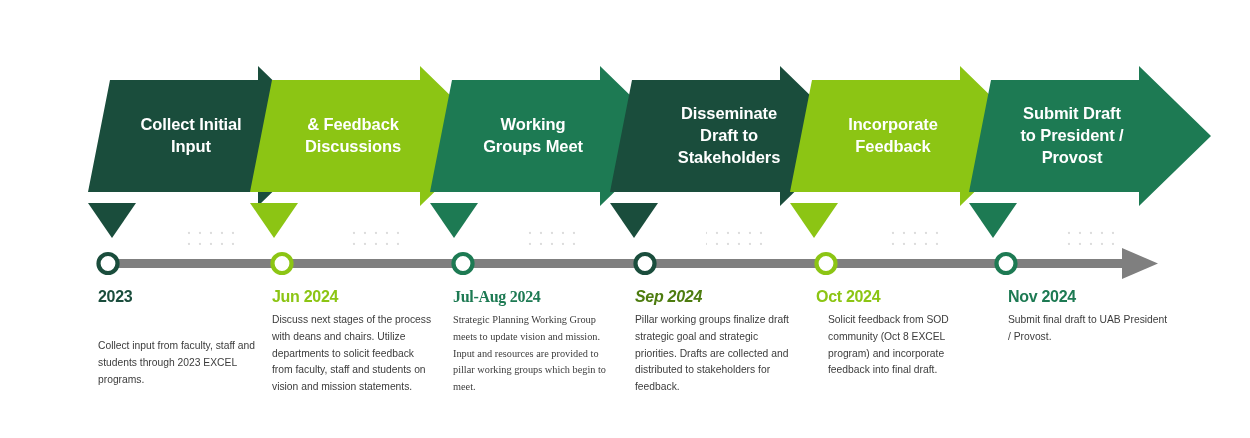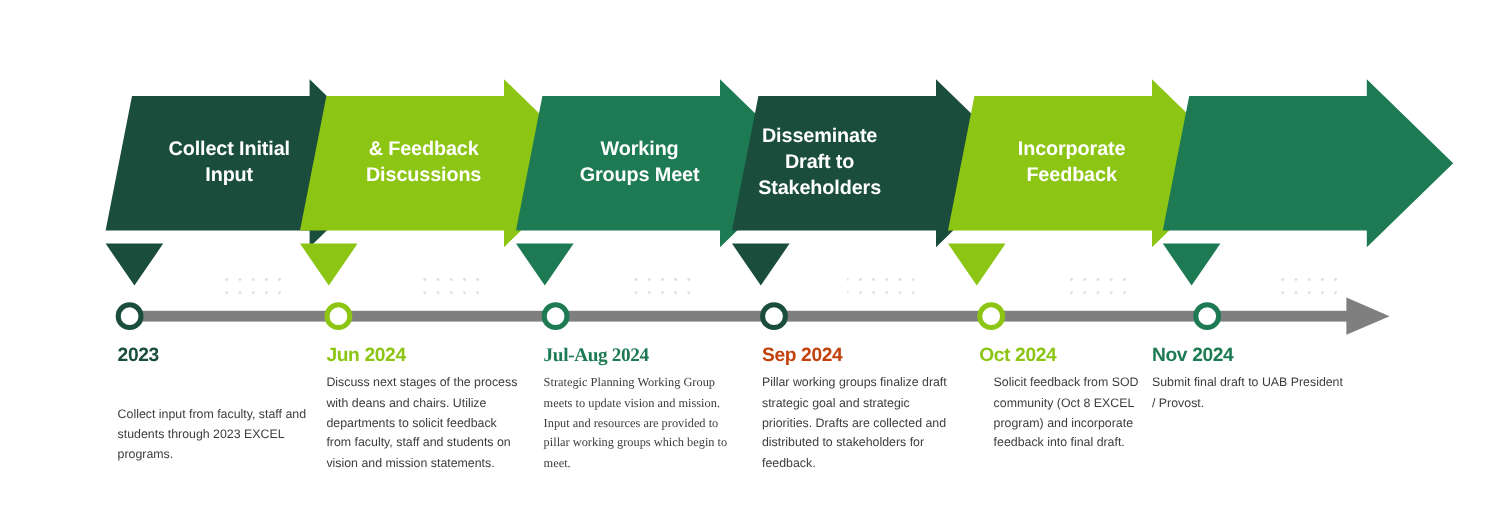--- a/index.html
+++ b/index.html
@@ -76,48 +76,53 @@
       <div>Input</div>
     </div>
   <div class="arrow-label" id="lab1" style="left: 278px; width: 150px; top: 114px;">
       <div>&amp; Feedback</div>
       <div>Discussions</div>
     </div>
   <div class="arrow-label" id="lab2" style="left: 458px; width: 150px; top: 114px;">
       <div>Working</div>
       <div>Groups Meet</div>
     </div>
-  <div class="arrow-label" id="lab3" style="left: 608px; width: 150px; top: 103px;">
+  <div class="arrow-label" id="lab3" style="left: 654px; width: 150px; top: 103px;">
       <div>Disseminate</div>
       <div>Draft to</div>
       <div>Stakeholders</div>
     </div>
   <div class="arrow-label" id="lab4" style="left: 818px; width: 150px; top: 114px;">
       <div>Incorporate</div>
       <div>Feedback</div>
+    </div>
+  <div class="arrow-label" id="lab5" style="left: 997px; width: 150px; top: 103px;">
+      <div>Submit Draft</div>
+      <div>to President /</div>
+      <div>Provost</div>
     </div>
 
   <div class="col" id="col0" style="left: 98px; width: 163px;">
     <div class="date" style="color: rgb(26, 77, 60);">2023</div>
     <div class="desc" style="color: rgb(60, 60, 60); margin-top: 32px;">Collect input from faculty, staff and students through 2023 EXCEL programs.</div>
   </div>
   <div class="col" id="col1" style="left: 272px; width: 163px;">
     <div class="date" style="color: rgb(140, 197, 20);">Jun 2024</div>
     <div class="desc" style="color: rgb(60, 60, 60);">Discuss next stages of the process with deans and chairs. Utilize departments to solicit feedback from faculty, staff and students on vision and mission statements.</div>
   </div>
   <div class="col" id="col2" style="left: 453px; width: 163px; font-family: Liberation Serif, serif;">
     <div class="date" style="color: rgb(29, 122, 83);">Jul-Aug 2024</div>
     <div class="desc" style="color: rgb(60, 60, 60);">Strategic Planning Working Group meets to update vision and mission. Input and resources are provided to pillar working groups which begin to meet.</div>
   </div>
   <div class="col" id="col3" style="left: 635px; width: 163px;">
-    <div class="date" style="color: #c2410c;">Sep 2024</div>
+    <div class="date" style="color: #4d7c0f; font-style: italic;">Sep 2024</div>
     <div class="desc" style="color: rgb(60, 60, 60);">Pillar working groups finalize draft strategic goal and strategic priorities. Drafts are collected and distributed to stakeholders for feedback.</div>
   </div>
   <div class="col" id="col4" style="left: 816px; width: 163px;">
     <div class="date" style="color: rgb(140, 197, 20);">Oct 2024</div>
     <div class="desc" style="color: rgb(60, 60, 60); margin-left: 12px;">Solicit feedback from SOD community (Oct 8 EXCEL program) and incorporate feedback into final draft.</div>
   </div>
-  <div class="col" id="col5" style="left: 960px; width: 163px;">
+  <div class="col" id="col5" style="left: 1008px; width: 163px;">
     <div class="date" style="color: rgb(29, 122, 83);">Nov 2024</div>
     <div class="desc" style="color: rgb(60, 60, 60);">Submit final draft to UAB President / Provost.</div>
   </div>
 
 </div>
 
 </body></html>

